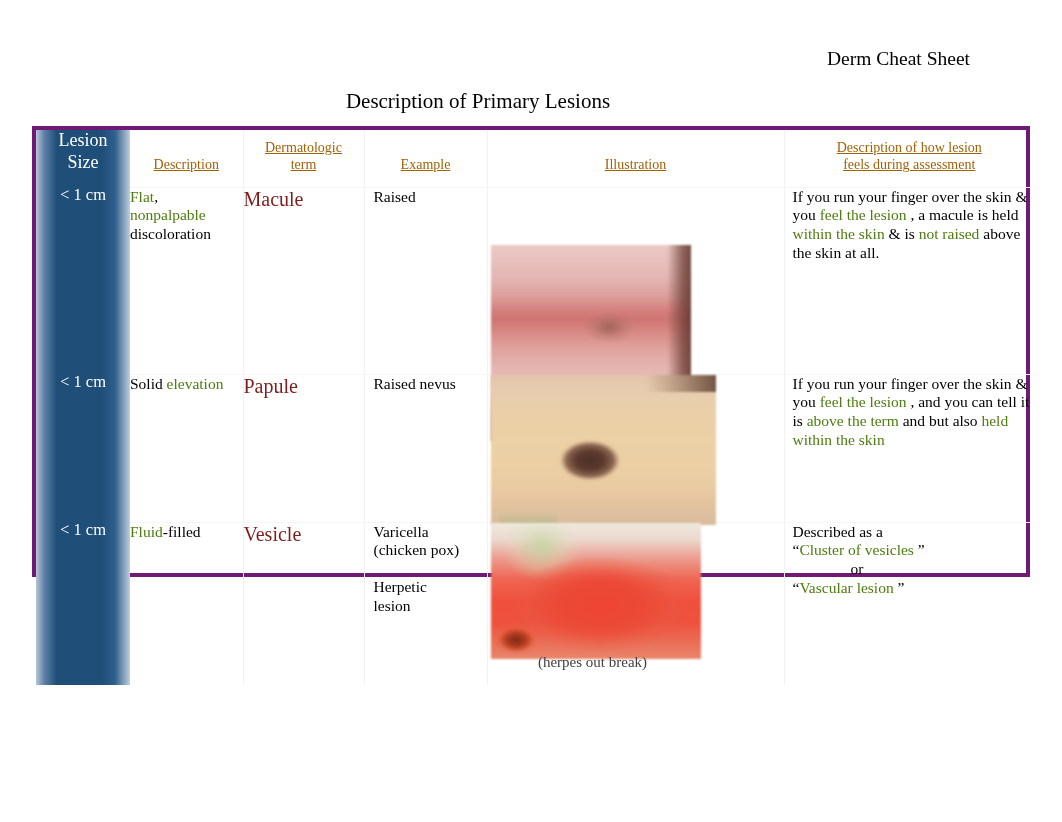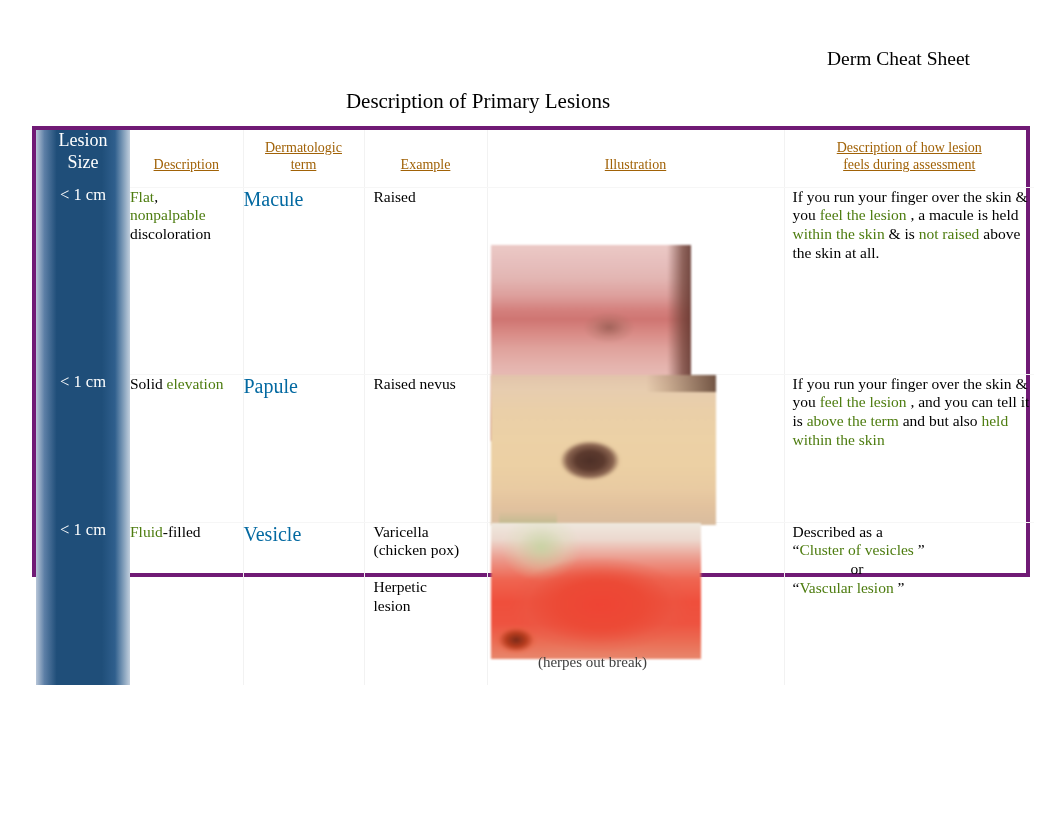--- a/index.html
+++ b/index.html
@@ -118,21 +118,21 @@
     box-sizing: border-box;
   }
   .cell.ex  { padding-left: 9px; }
   .cell.feel { padding-left: 8px; padding-right: 4px; }
 
   .row1 { height: 187px; }
   .row2 { height: 148px; }
   .row3 { height: 163px; }
 
   .term {
-    color: #0369a1;
+    color: #7f1d1d;
     font-size: 20px;
     line-height: 1.1;
     padding-top: 8px;
     padding-left: 12px;
   }
 
   .red   { color: #4d7c0f; }
   .black { color: #000000; }
 
   .blank-line { display: block; height: 18px; }

